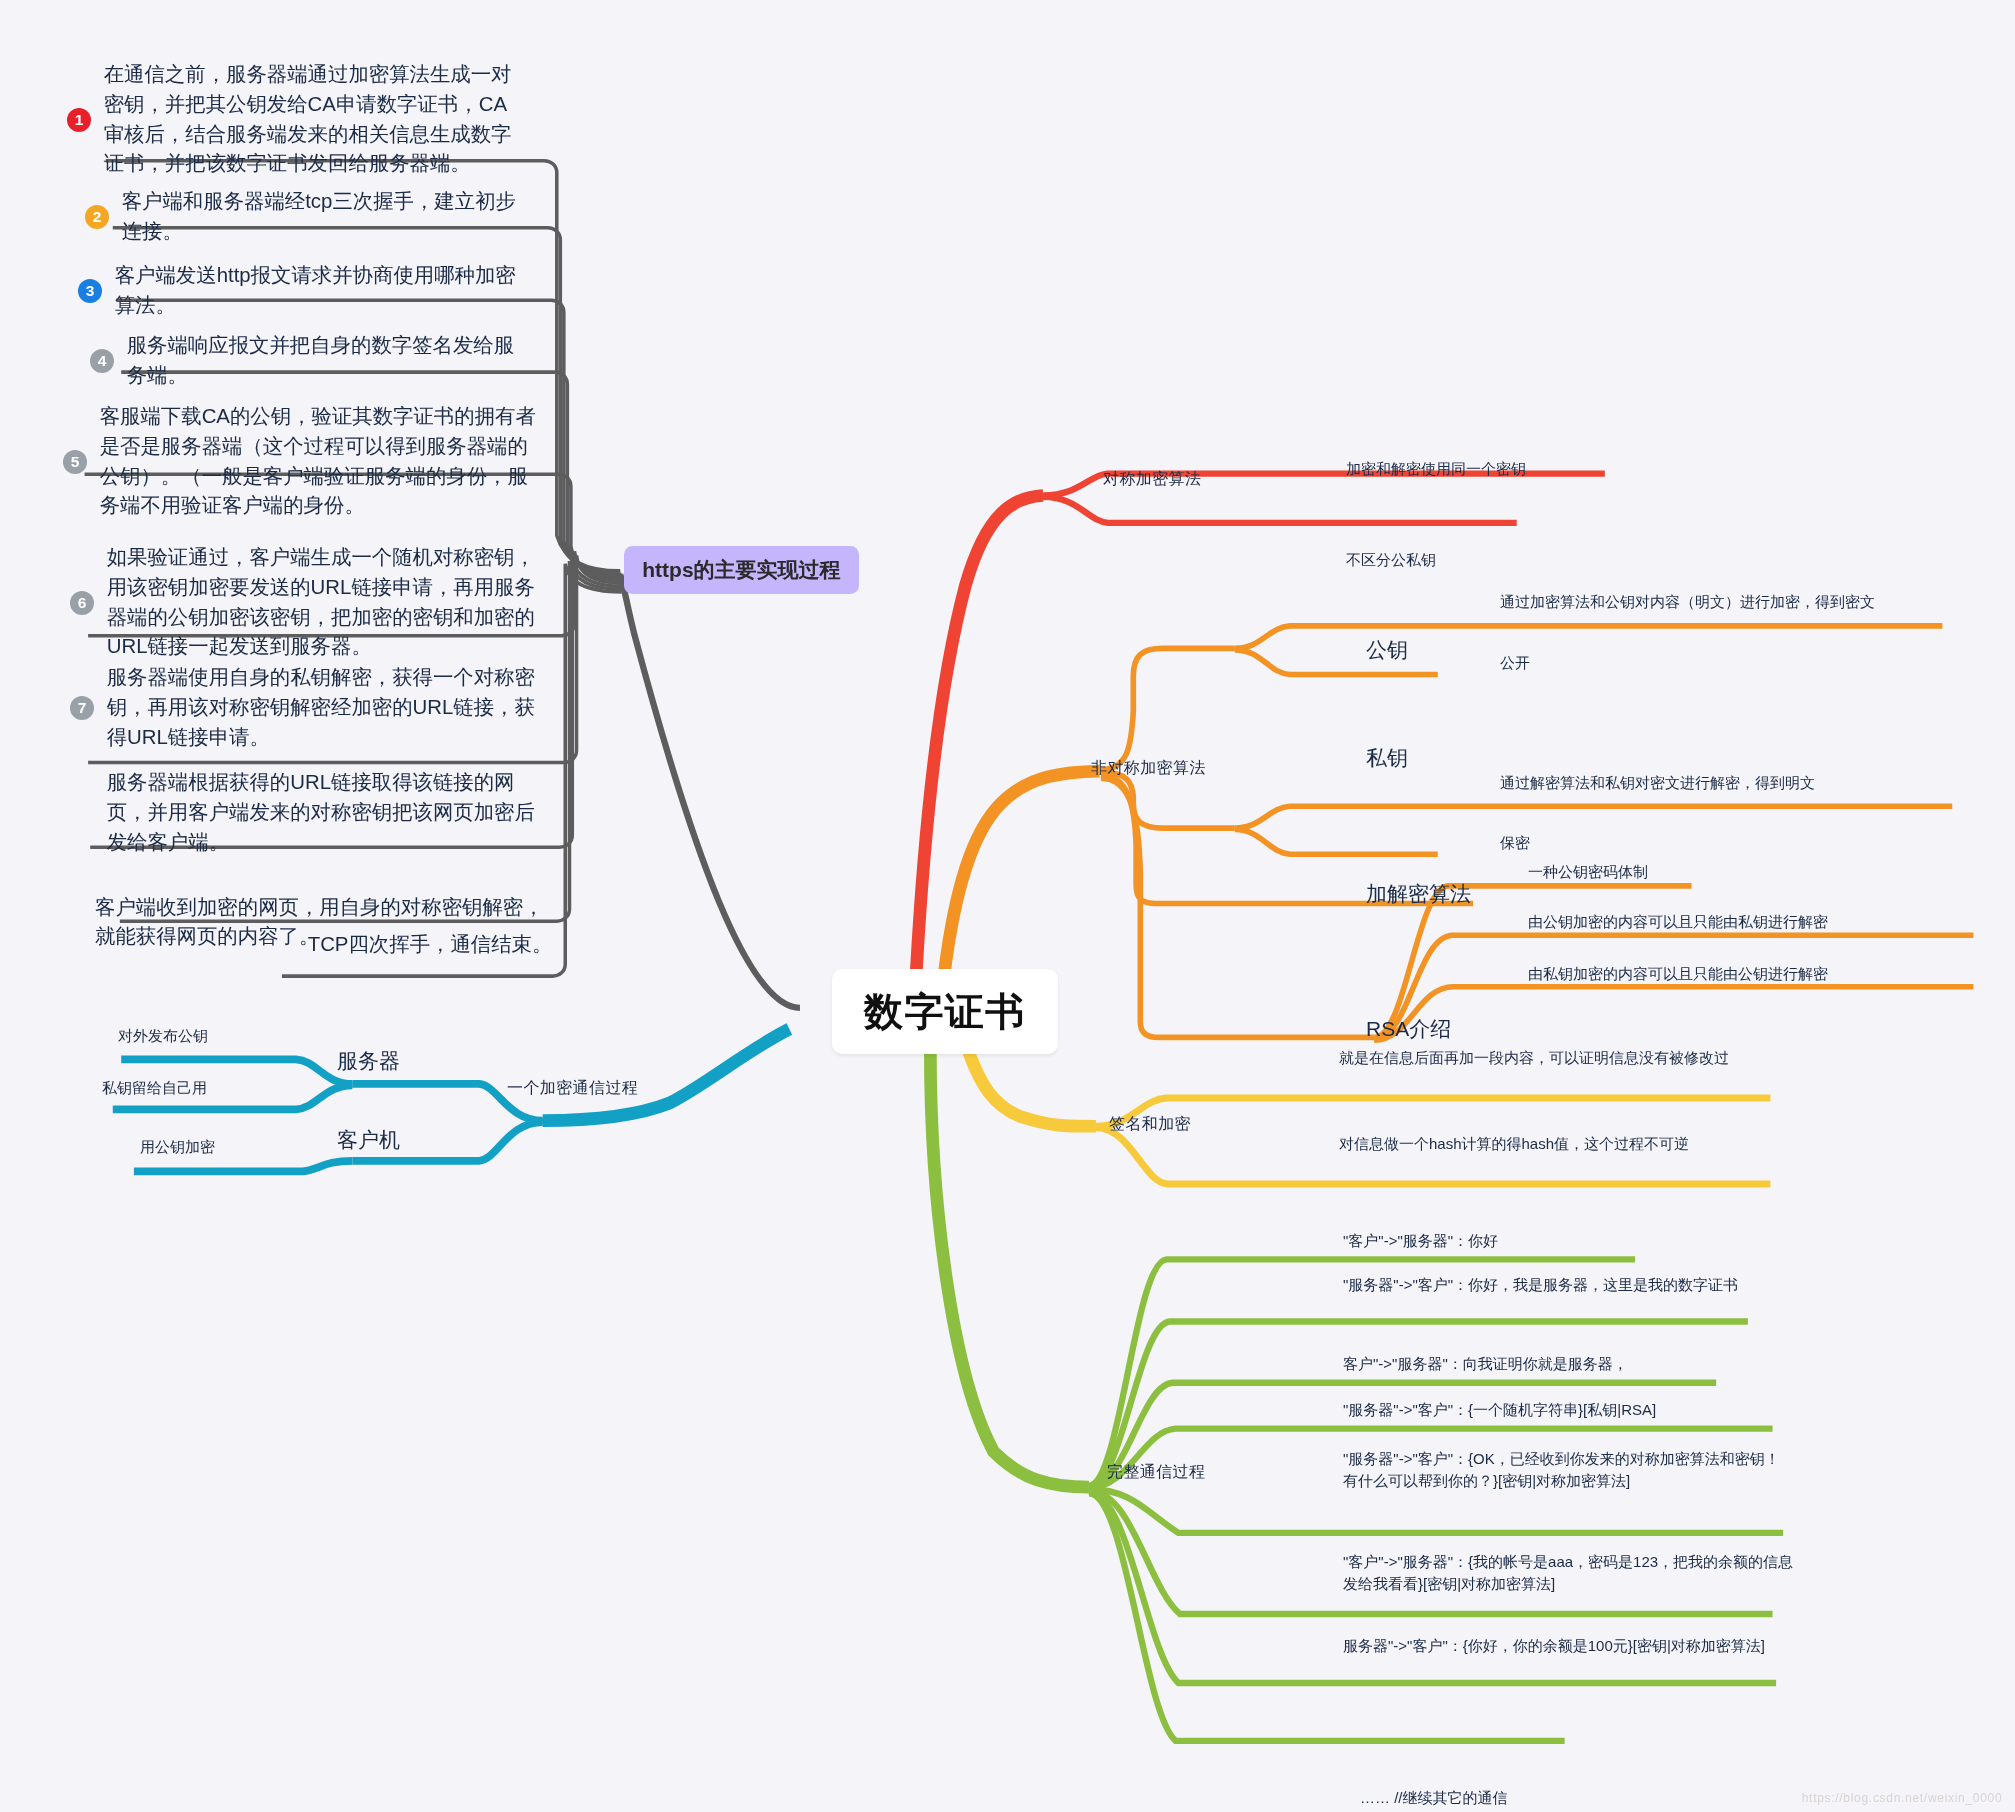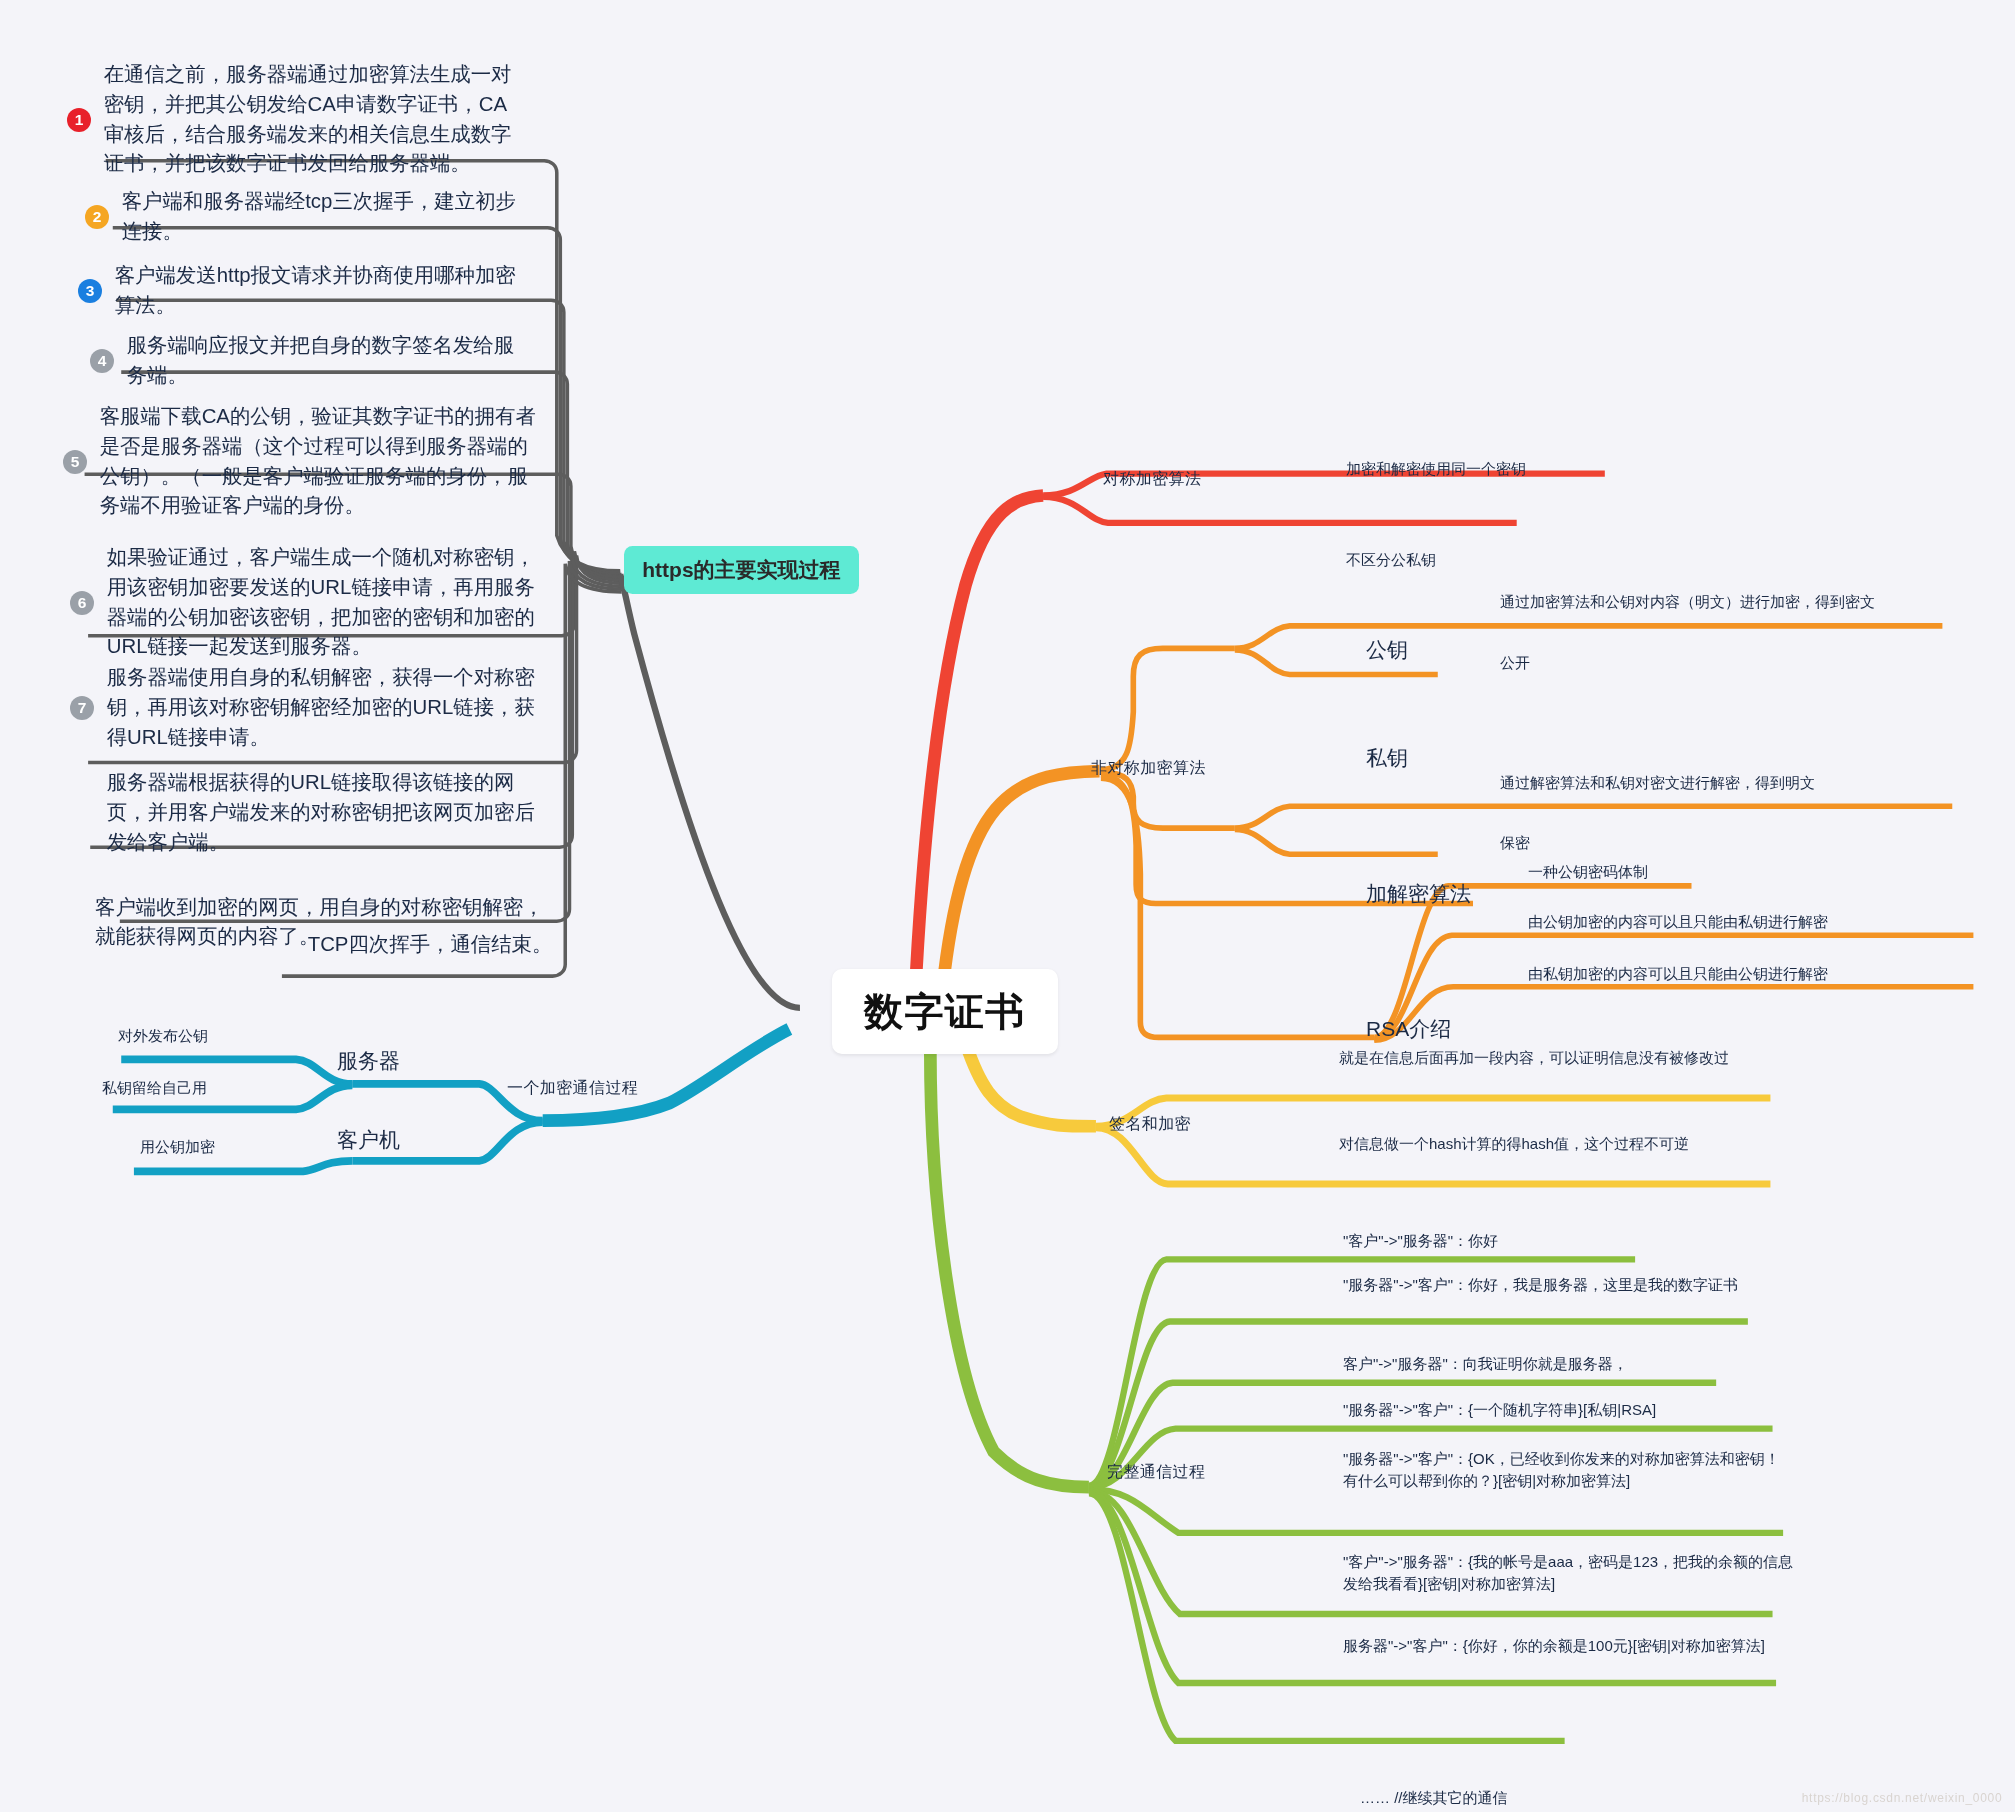--- a/index.html
+++ b/index.html
@@ -43,21 +43,21 @@
     white-space: nowrap;
   }
   .leaf {
     font-size: 15px;
     color: #1b2a45;
     line-height: 1.45;
   }
 
   
   .https-tag {
-    background: #5eead4;
+    background: #c4b5fd;
     border-radius: 8.5px;
     padding: 10px 18.3px;
     font-size: 21px;
     font-weight: bold;
     color: #2a2a2a;
     white-space: nowrap;
   }
 
   
   .step {

